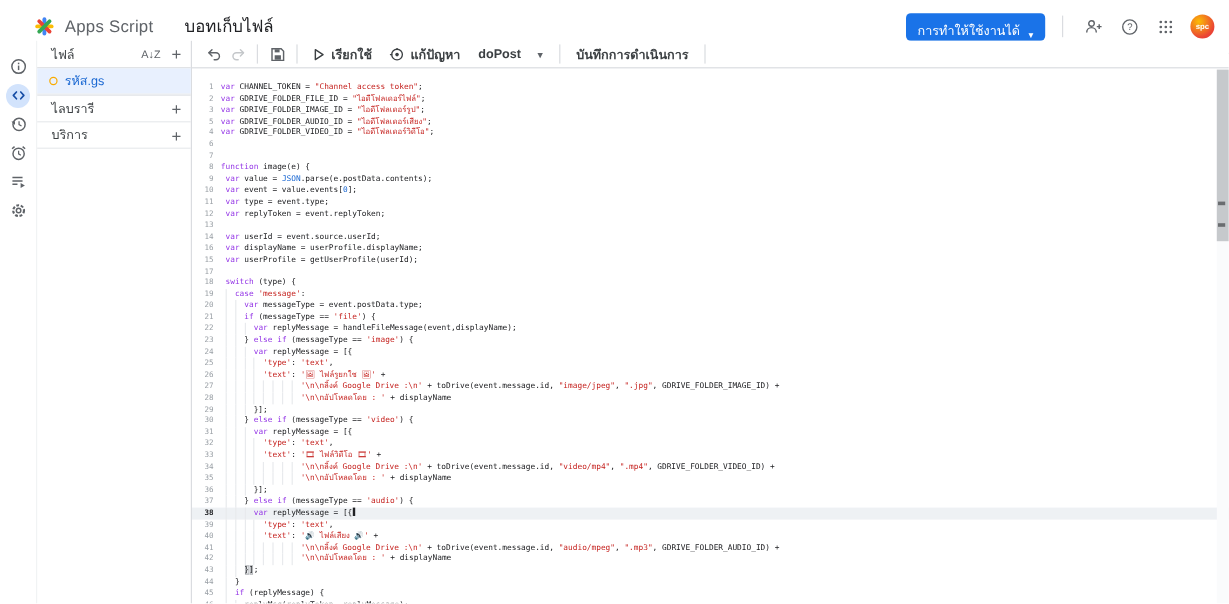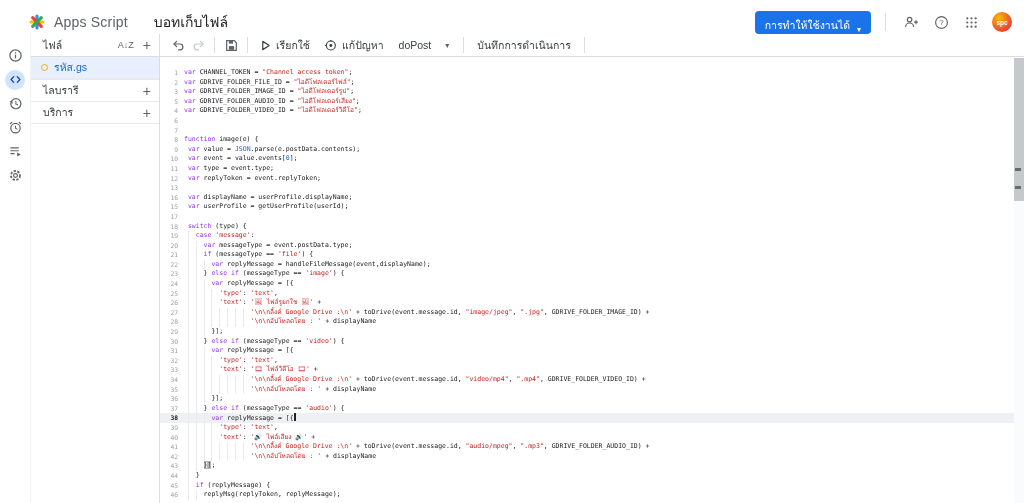--- a/index.html
+++ b/index.html
@@ -41,21 +41,21 @@
   .file-row.sel .fname { color:#1967d2; }
   .gs-dot { width:7px; height:7px; border:1.6px solid #f9ab00; border-radius:50%; flex:none; }
   .fname { font-size:10.5px; }
   .fp-sec { height:22px; border-top:1px solid #e8eaed; display:flex; align-items:center; padding:0 8px 0 12px; color:#3c4043; }
   .fp-sec:first-of-type { border-top:none; }
   .fp-sec .lbl { flex:1; }
   .fp-border-after-file { border-top:1px solid #e8eaed; }
 
   
   .etoolbar { position:absolute; left:160px; top:34px; right:0; height:23px; background:#fff;
-              border-bottom:1px solid #dadce0; display:flex; align-items:center; padding-left:8px; font-size:10.5px; color:#3c4043; }
+              border-bottom:1px solid #dadce0; display:flex; align-items:center; padding-left:8px; font-size:10.5px; color:#3c4043;font-weight:bold; }
   .tb-icon { width:20px; height:18px; display:flex; align-items:center; justify-content:center; cursor:pointer; }
   .tb-div { width:1px; height:16px; background:#dadce0; margin:0 6px; }
   .tb-btn { display:flex; align-items:center; gap:5px; padding:0 7px; height:20px; cursor:pointer; white-space:nowrap; }
   .fn-select { display:flex; align-items:center; gap:14px; padding:0 8px; cursor:pointer; }
   .fn-select .dd { font-size:8px; color:#5f6368; }
 
   
   .editor { position:absolute; left:160px; top:58px; right:0; bottom:0; background:#fff; overflow:hidden; padding-top:10px; }
   .cl { display:flex; height:9.6px; white-space:pre; font-family:"DejaVu Sans Mono",monospace; font-size:6.5px; line-height:9.6px; }
   .cl.active { background:#eef1f4; }
@@ -287,20 +287,21 @@
       <div class="cl"><span class="ln">5</span><span class="ct"><span class="tk-k">var</span><span class="tk-p"> GDRIVE_FOLDER_AUDIO_ID = </span><span class="tk-s">"ไอดีโฟลเดอร์เสียง"</span><span class="tk-p">;</span></span></div>
       <div class="cl"><span class="ln">4</span><span class="ct"><span class="tk-k">var</span><span class="tk-p"> GDRIVE_FOLDER_VIDEO_ID = </span><span class="tk-s">"ไอดีโฟลเดอร์วิดีโอ"</span><span class="tk-p">;</span></span></div>
       <div class="cl"><span class="ln">6</span><span class="ct"></span></div>
       <div class="cl"><span class="ln">7</span><span class="ct"></span></div>
       <div class="cl"><span class="ln">8</span><span class="ct"><span class="tk-k">function</span><span class="tk-p"> image(e) {</span></span></div>
       <div class="cl"><span class="ln">9</span><span class="ct"><span class="tk-p"> </span><span class="tk-k">var</span><span class="tk-p"> value = </span><span class="tk-g">JSON</span><span class="tk-p">.parse(e.postData.contents);</span></span></div>
       <div class="cl"><span class="ln">10</span><span class="ct"><span class="tk-p"> </span><span class="tk-k">var</span><span class="tk-p"> event = value.events[</span><span class="tk-g">0</span><span class="tk-p">];</span></span></div>
       <div class="cl"><span class="ln">11</span><span class="ct"><span class="tk-p"> </span><span class="tk-k">var</span><span class="tk-p"> type = event.type;</span></span></div>
       <div class="cl"><span class="ln">12</span><span class="ct"><span class="tk-p"> </span><span class="tk-k">var</span><span class="tk-p"> replyToken = event.replyToken;</span></span></div>
       <div class="cl"><span class="ln">13</span><span class="ct"></span></div>
+      <div class="cl"><span class="ln">14</span><span class="ct"><span class="tk-p"> </span><span class="tk-k">var</span><span class="tk-p"> userId = event.source.userId;</span></span></div>
       <div class="cl"><span class="ln">16</span><span class="ct"><span class="tk-p"> </span><span class="tk-k">var</span><span class="tk-p"> displayName = userProfile.displayName;</span></span></div>
       <div class="cl"><span class="ln">15</span><span class="ct"><span class="tk-p"> </span><span class="tk-k">var</span><span class="tk-p"> userProfile = getUserProfile(userId);</span></span></div>
       <div class="cl"><span class="ln">17</span><span class="ct"></span></div>
       <div class="cl"><span class="ln">18</span><span class="ct"><span class="tk-p"> </span><span class="tk-k">switch</span><span class="tk-p"> (type) {</span></span></div>
       <div class="cl"><span class="ln">19</span><span class="ct"><i class="ig" style="left: 1ch;"></i><span class="tk-p">   </span><span class="tk-k">case</span><span class="tk-p"> </span><span class="tk-s">'message'</span><span class="tk-p">:</span></span></div>
       <div class="cl"><span class="ln">20</span><span class="ct"><i class="ig" style="left: 1ch;"></i><i class="ig" style="left: 3ch;"></i><span class="tk-p">     </span><span class="tk-k">var</span><span class="tk-p"> messageType = event.postData.type;</span></span></div>
       <div class="cl"><span class="ln">21</span><span class="ct"><i class="ig" style="left: 1ch;"></i><i class="ig" style="left: 3ch;"></i><span class="tk-p">     </span><span class="tk-k">if</span><span class="tk-p"> (messageType == </span><span class="tk-s">'file'</span><span class="tk-p">) {</span></span></div>
       <div class="cl"><span class="ln">22</span><span class="ct"><i class="ig" style="left: 1ch;"></i><i class="ig" style="left: 3ch;"></i><i class="ig" style="left: 5ch;"></i><span class="tk-p">       </span><span class="tk-k">var</span><span class="tk-p"> replyMessage = handleFileMessage(event,displayName);</span></span></div>
       <div class="cl"><span class="ln">23</span><span class="ct"><i class="ig" style="left: 1ch;"></i><i class="ig" style="left: 3ch;"></i><span class="tk-p">     } </span><span class="tk-k">else</span><span class="tk-p"> </span><span class="tk-k">if</span><span class="tk-p"> (messageType == </span><span class="tk-s">'image'</span><span class="tk-p">) {</span></span></div>
       <div class="cl"><span class="ln">24</span><span class="ct"><i class="ig" style="left: 1ch;"></i><i class="ig" style="left: 3ch;"></i><i class="ig" style="left: 5ch;"></i><span class="tk-p">       </span><span class="tk-k">var</span><span class="tk-p"> replyMessage = [{</span></span></div>

